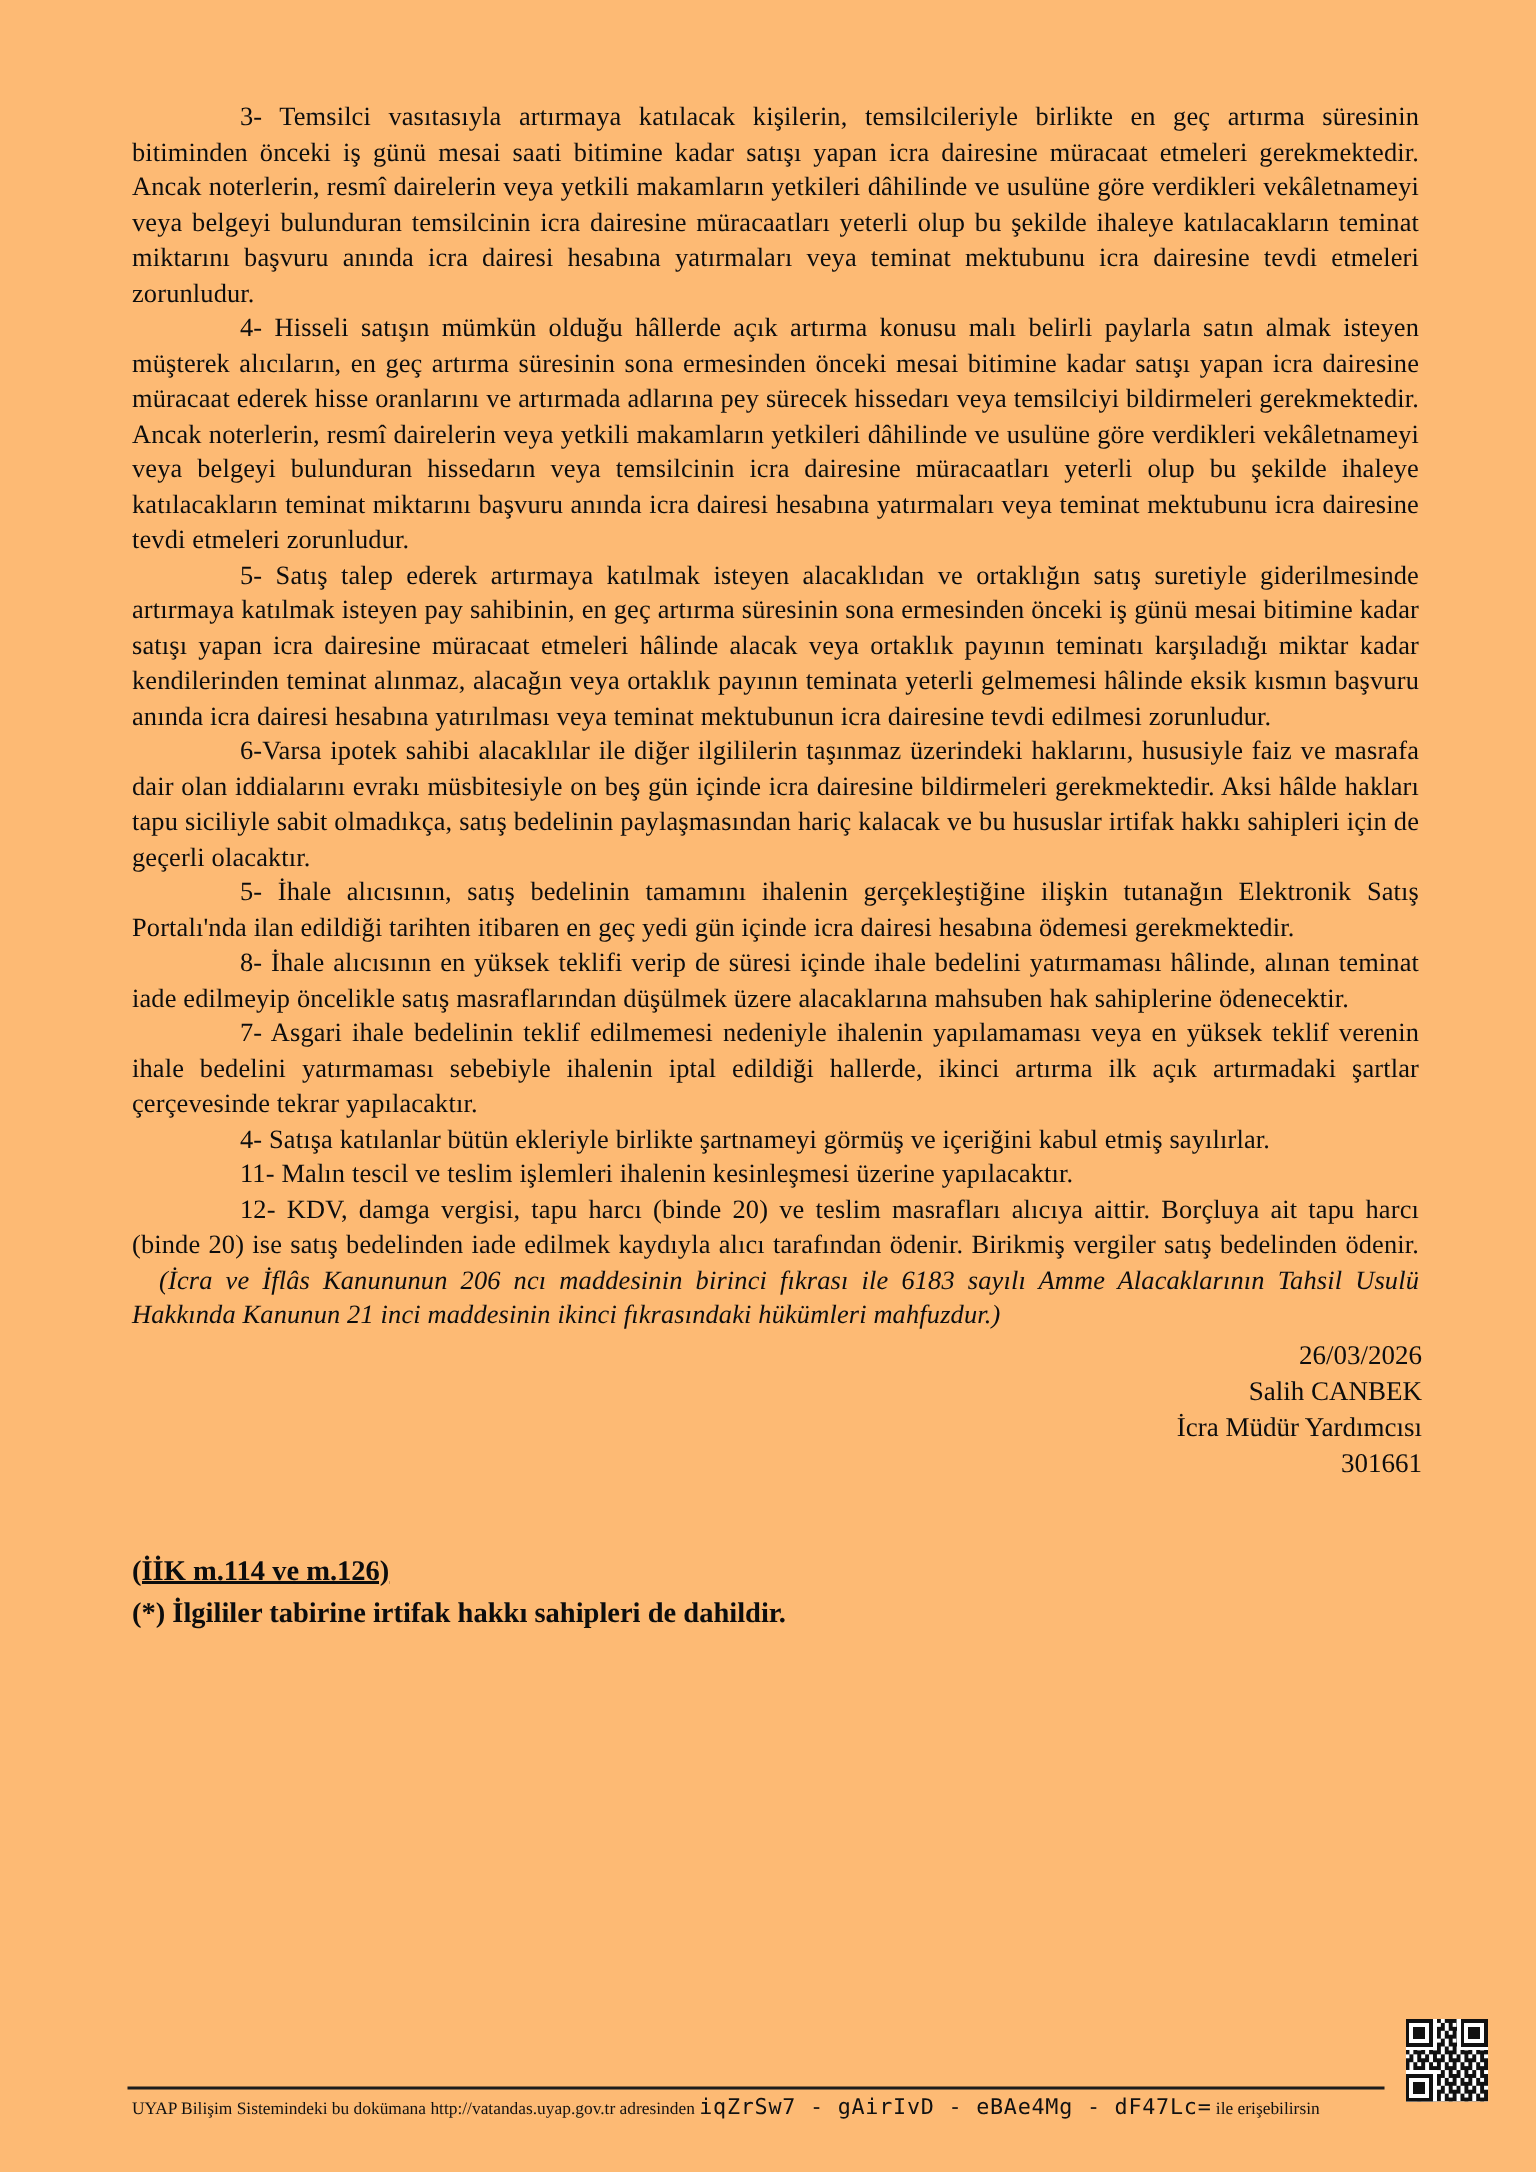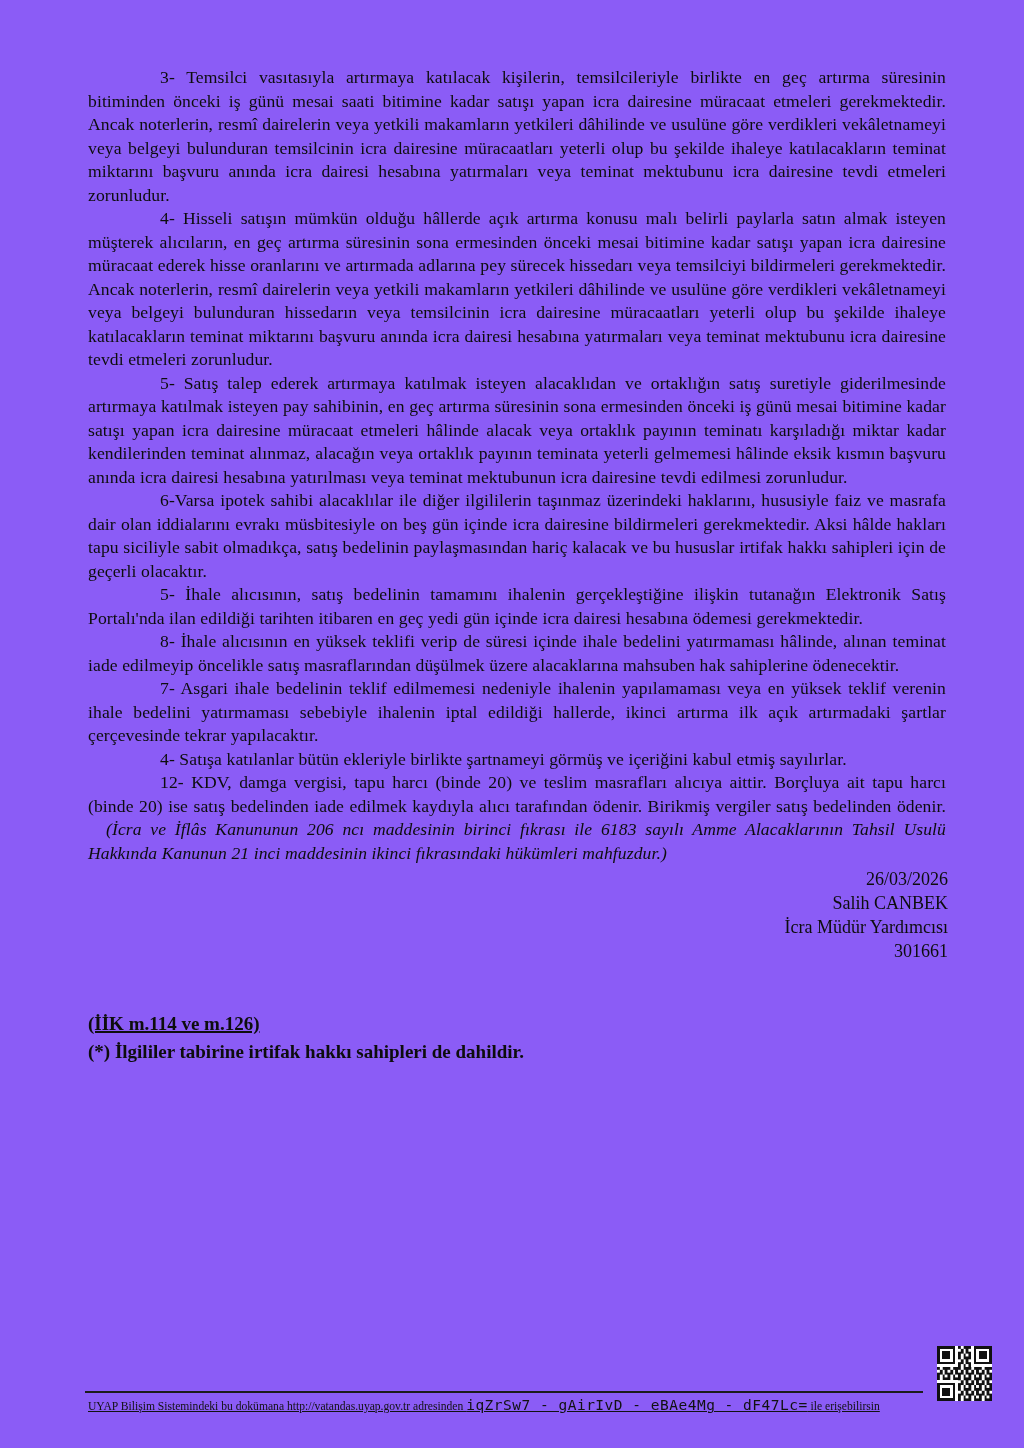--- a/index.html
+++ b/index.html
@@ -1,20 +1,20 @@
 <!DOCTYPE html>
 <html><head>
 <meta charset="utf-8">
 <style>
   html, body { margin: 0; padding: 0; background: #ffffff; }
   .sheet {
     position: relative;
     width: 1024px;
     height: 1448px;
-    background: #8b5cf6;
+    background: #fdba74;
     color: #0d0d0d;
     font-family: "Liberation Serif", "DejaVu Serif", serif;
     overflow: hidden;
   }
   .content {
     position: absolute;
     left: 88px;
     top: 66px;
     width: 858px;
   }
@@ -52,21 +52,20 @@
   }
   .footer-text {
     position: absolute;
     left: 88px;
     top: 1397px;
     width: 860px;
     font-size: 11.6px;
     line-height: 16px;
     white-space: nowrap;
     color: #111;
-    text-decoration: underline;
   }
   .footer-text .doc-code {
     font-family: "DejaVu Sans Mono", "Liberation Mono", monospace;
     font-size: 14.5px;
     letter-spacing: 0.5px;
   }
   .qr {
     position: absolute;
     left: 937px;
     top: 1346px;
@@ -80,20 +79,21 @@
 <div class="sheet">
   <div class="content">
     <p class="para">3- Temsilci vasıtasıyla artırmaya katılacak kişilerin, temsilcileriyle birlikte en geç artırma süresinin bitiminden önceki iş günü mesai saati bitimine kadar satışı yapan icra dairesine müracaat etmeleri gerekmektedir. Ancak noterlerin, resmî dairelerin veya yetkili makamların yetkileri dâhilinde ve usulüne göre verdikleri vekâletnameyi veya belgeyi bulunduran temsilcinin icra dairesine müracaatları yeterli olup bu şekilde ihaleye katılacakların teminat miktarını başvuru anında icra dairesi hesabına yatırmaları veya teminat mektubunu icra dairesine tevdi etmeleri zorunludur.</p>
     <p class="para">4- Hisseli satışın mümkün olduğu hâllerde açık artırma konusu malı belirli paylarla satın almak isteyen müşterek alıcıların, en geç artırma süresinin sona ermesinden önceki mesai bitimine kadar satışı yapan icra dairesine müracaat ederek hisse oranlarını ve artırmada adlarına pey sürecek hissedarı veya temsilciyi bildirmeleri gerekmektedir. Ancak noterlerin, resmî dairelerin veya yetkili makamların yetkileri dâhilinde ve usulüne göre verdikleri vekâletnameyi veya belgeyi bulunduran hissedarın veya temsilcinin icra dairesine müracaatları yeterli olup bu şekilde ihaleye katılacakların teminat miktarını başvuru anında icra dairesi hesabına yatırmaları veya teminat mektubunu icra dairesine tevdi etmeleri zorunludur.</p>
     <p class="para">5- Satış talep ederek artırmaya katılmak isteyen alacaklıdan ve ortaklığın satış suretiyle giderilmesinde artırmaya katılmak isteyen pay sahibinin, en geç artırma süresinin sona ermesinden önceki iş günü mesai bitimine kadar satışı yapan icra dairesine müracaat etmeleri hâlinde alacak veya ortaklık payının teminatı karşıladığı miktar kadar kendilerinden teminat alınmaz, alacağın veya ortaklık payının teminata yeterli gelmemesi hâlinde eksik kısmın başvuru anında icra dairesi hesabına yatırılması veya teminat mektubunun icra dairesine tevdi edilmesi zorunludur.</p>
     <p class="para">6-Varsa ipotek sahibi alacaklılar ile diğer ilgililerin taşınmaz üzerindeki haklarını, hususiyle faiz ve masrafa dair olan iddialarını evrakı müsbitesiyle on beş gün içinde icra dairesine bildirmeleri gerekmektedir. Aksi hâlde hakları tapu siciliyle sabit olmadıkça, satış bedelinin paylaşmasından hariç kalacak ve bu hususlar irtifak hakkı sahipleri için de geçerli olacaktır.</p>
     <p class="para">5- İhale alıcısının, satış bedelinin tamamını ihalenin gerçekleştiğine ilişkin tutanağın Elektronik Satış Portalı'nda ilan edildiği tarihten itibaren en geç yedi gün içinde icra dairesi hesabına ödemesi gerekmektedir.</p>
     <p class="para">8- İhale alıcısının en yüksek teklifi verip de süresi içinde ihale bedelini yatırmaması hâlinde, alınan teminat iade edilmeyip öncelikle satış masraflarından düşülmek üzere alacaklarına mahsuben hak sahiplerine ödenecektir.</p>
     <p class="para">7- Asgari ihale bedelinin teklif edilmemesi nedeniyle ihalenin yapılamaması veya en yüksek teklif verenin ihale bedelini yatırmaması sebebiyle ihalenin iptal edildiği hallerde, ikinci artırma ilk açık artırmadaki şartlar çerçevesinde tekrar yapılacaktır.</p>
     <p class="para">4- Satışa katılanlar bütün ekleriyle birlikte şartnameyi görmüş ve içeriğini kabul etmiş sayılırlar.</p>
+    <p class="para">11- Malın tescil ve teslim işlemleri ihalenin kesinleşmesi üzerine yapılacaktır.</p>
     <p class="para"><span>12-  KDV, damga vergisi, tapu harcı (binde 20) ve teslim masrafları alıcıya aittir. Borçluya ait tapu harcı (binde 20) ise satış bedelinden iade edilmek kaydıyla alıcı tarafından ödenir. Birikmiş vergiler satış bedelinden ödenir. </span><span class="italic">(İcra ve İflâs Kanununun 206 ncı maddesinin birinci fıkrası ile 6183 sayılı Amme Alacaklarının Tahsil Usulü Hakkında Kanunun 21 inci maddesinin ikinci fıkrasındaki hükümleri mahfuzdur.)</span></p>
 
     <div class="signature">
       <div>26/03/2026</div>
       <div>Salih CANBEK</div>
       <div>İcra Müdür Yardımcısı</div>
       <div>301661</div>
     </div>
 
     <div class="notes">

